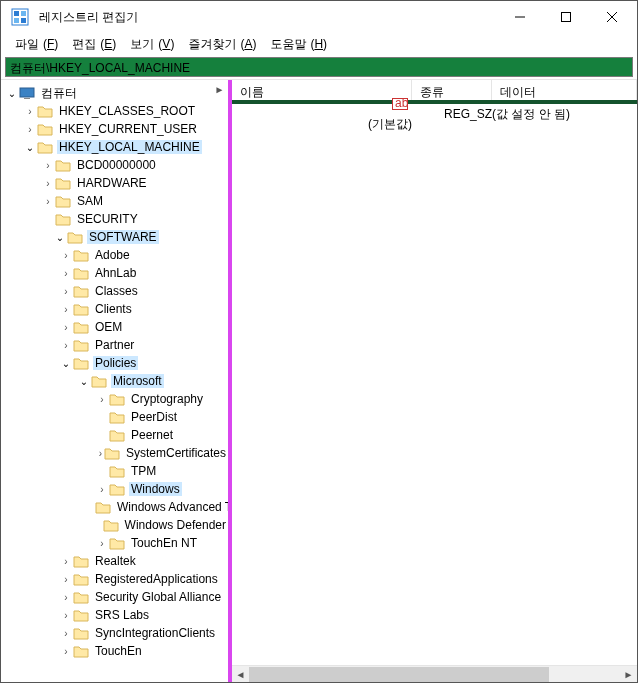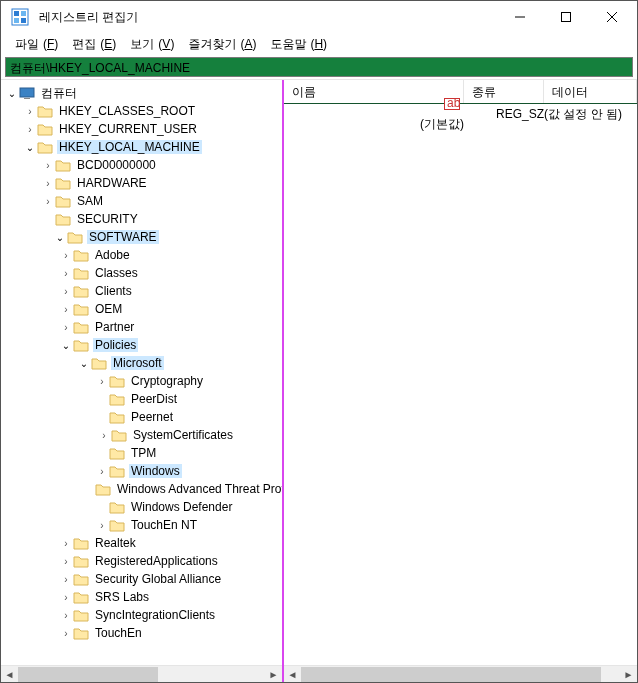--- a/index.html
+++ b/index.html
@@ -6,24 +6,24 @@
 body { background: #fff; width: 638px; height: 683px; border: 1px solid #555; display: flex; flex-direction: column; overflow: hidden; }
 .titlebar { display: flex; align-items: center; height: 32px; padding: 0 2px; }
 .titlebar .icon-box { width: 22px; height: 22px; margin: 0 6px; display: flex; align-items: center; justify-content: center; }
 .titlebar .title { flex: 1; padding-left: 2px; }
 .win-btn { width: 46px; height: 30px; display: flex; align-items: center; justify-content: center; cursor: default; }
 .menubar { display: flex; gap: 2px; padding: 2px 6px 2px 6px; height: 22px; align-items: center; }
 .menubar span { padding: 2px 4px; cursor: default; }
 .menubar u { text-decoration: underline; }
 .addressbar { border: 1px solid #7a7a7a; margin: 2px 4px; padding: 2px 4px; height: 20px; background: #15803d; }
 .content { flex: 1; display: flex; border-top: 1px solid #e5e5e5; min-height: 0; }
-.tree-pane { width: 283px; border-right: 2px solid #d946ef; overflow: hidden; position: relative; display: flex; flex-direction: column; }
+.tree-pane { width: 231px; border-right: 4px solid #d946ef; overflow: hidden; position: relative; display: flex; }
 .tree-scroll { flex:1; overflow: hidden; }
 .list-pane { flex: 1; display: flex; flex-direction: column; }
-.list-header { display: flex; height: 24px; border-bottom: 1px solid #14532d; }
+.list-header { display: flex; height: 24px; border-bottom: 4px solid #14532d; }
 .list-header .col { padding: 4px 8px; border-right: 1px solid #e5e5e5; }
 .list-body { flex: 1; position: relative; }
 .list-row { display: flex; align-items: center; height: 20px; padding: 0 4px; }
 .list-row .cell { display: flex; align-items: flex-end; gap: 4px; flex-direction: column; }
 .tree { padding: 4px 0 4px 0; white-space: nowrap; }
 .node { display: flex; align-items: center; height: 18px; cursor: default; }
 .chev { width: 14px; display: inline-flex; justify-content: center; color: #555; font-size: 10px; }
 .chev.open::before { content: "⌄"; color:#000; }
 .chev.closed::before { content: "›"; }
 .chev.none::before { content: ""; }
@@ -173,20 +173,29 @@
             </span>
             <span class="label">Adobe</span>
           </div>
           <div class="node" style="padding-left:58px">
             <span class="chev closed"></span>
             <span class="ficon">
               <svg width="16" height="14">
                 <path d="M1 3 L6 3 L8 5 L15 5 L15 13 L1 13 Z" fill="#ffe9a6" stroke="#d9b65a"></path>
               </svg>
             </span>
+            <span class="label">AhnLab</span>
+          </div>
+          <div class="node" style="padding-left:58px">
+            <span class="chev closed"></span>
+            <span class="ficon">
+              <svg width="16" height="14">
+                <path d="M1 3 L6 3 L8 5 L15 5 L15 13 L1 13 Z" fill="#ffe9a6" stroke="#d9b65a"></path>
+              </svg>
+            </span>
             <span class="label">Classes</span>
           </div>
           <div class="node" style="padding-left:58px">
             <span class="chev closed"></span>
             <span class="ficon">
               <svg width="16" height="14">
                 <path d="M1 3 L6 3 L8 5 L15 5 L15 13 L1 13 Z" fill="#ffe9a6" stroke="#d9b65a"></path>
               </svg>
             </span>
             <span class="label">Clients</span>

